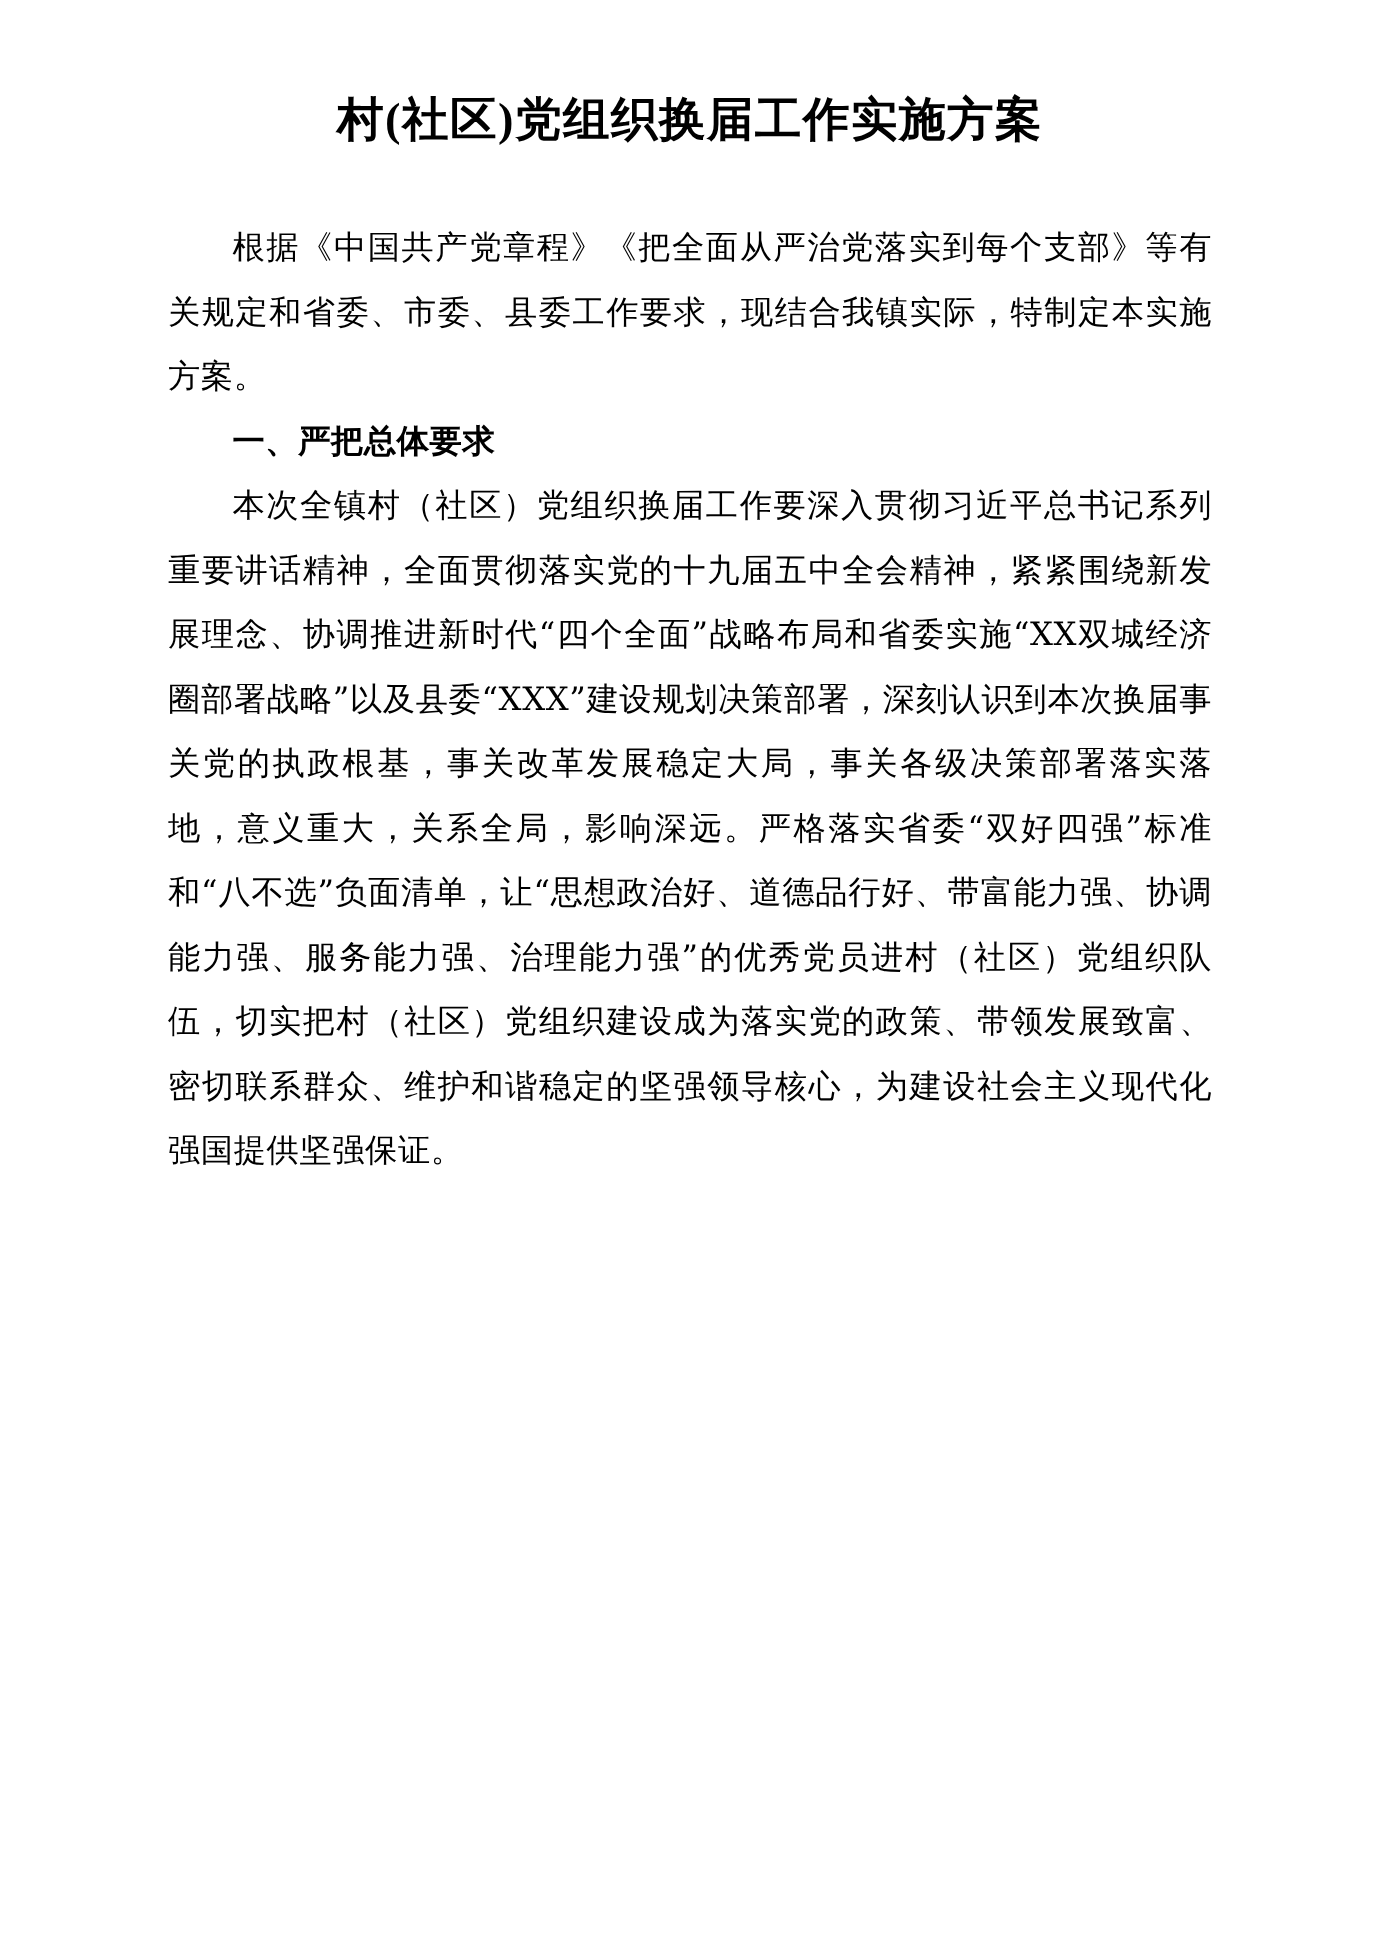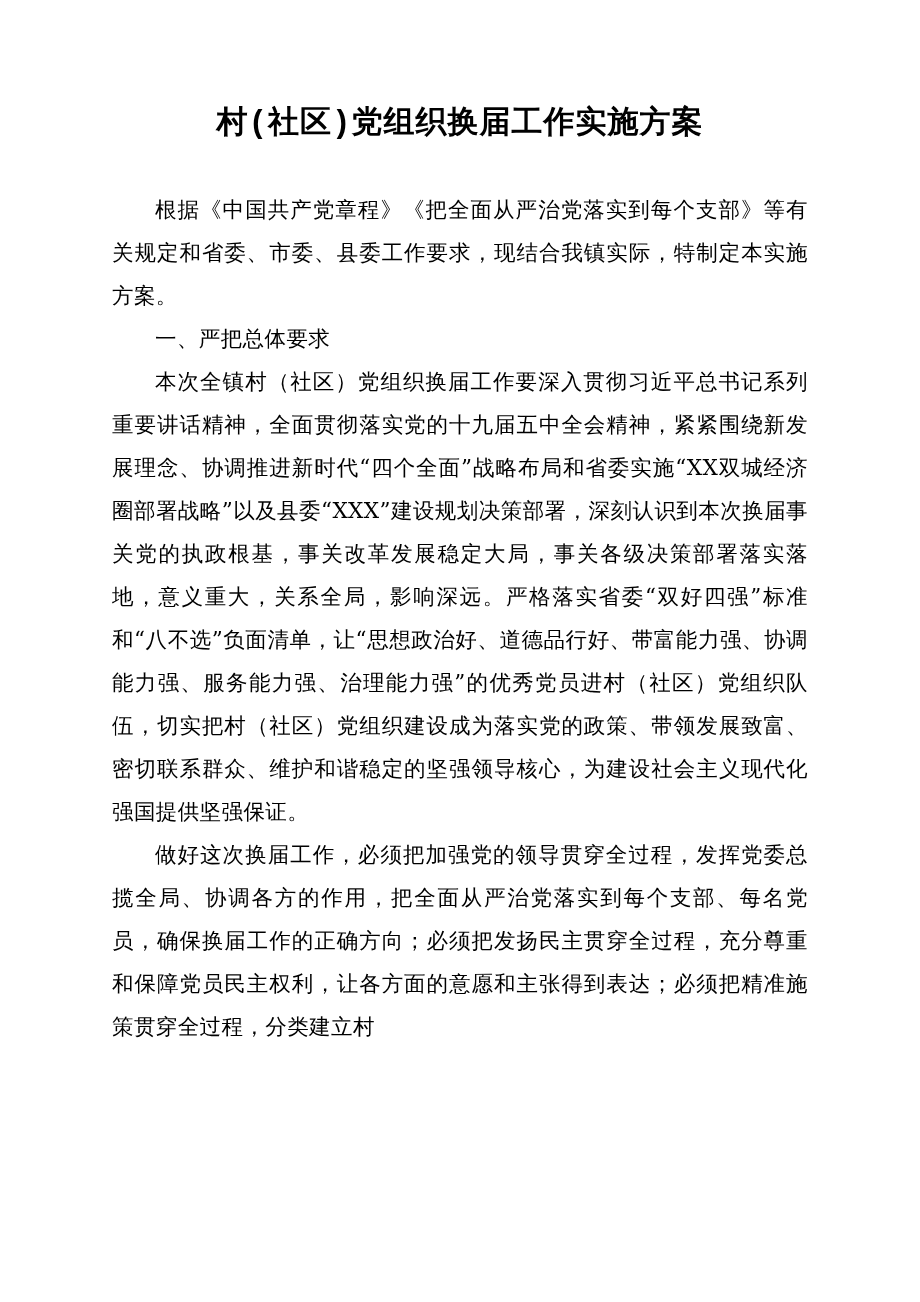--- a/index.html
+++ b/index.html
@@ -16,22 +16,22 @@
   }
   .page {
     position: relative;
     width: 920px;
     height: 1302px;
     box-sizing: border-box;
     padding: 0 112px;
   }
   .doc-title {
     margin: 0;
-    padding-top: 104px;
-    font-family: Liberation Mono, monospace;
+    padding-top: 60px;
+    font-family: Liberation Serif, serif;
     font-size: 31px;
     font-weight: bold;
     text-align: center;
     letter-spacing: 1px;
     line-height: 1.3;
   }
   .body-block {
     margin-top: 44px;
   }
   p.para {
@@ -39,34 +39,33 @@
     font-size: 21.5px;
     line-height: 43px;
     text-align: justify;
     text-justify: inter-ideograph;
     text-indent: 2em;
     letter-spacing: 0.4px;
   }
   p.heading {
     margin: 0;
     font-family: "DejaVu Sans", "Liberation Sans", sans-serif;
-    font-weight: normal;
+    font-weight: bold;
     font-size: 21.5px;
     line-height: 43px;
     text-indent: 2em;
     letter-spacing: 0.4px;
   }
 </style>
 </head>
 <body>
 
 <div class="page">
 
   <h1 class="doc-title">村(社区)党组织换届工作实施方案</h1>
 
   <div class="body-block">
     <p class="para">根据《中国共产党章程》《把全面从严治党落实到每个支部》等有关规定和省委、市委、县委工作要求，现结合我镇实际，特制定本实施方案。</p>
     <p class="heading">一、严把总体要求</p>
     <p class="para">本次全镇村（社区）党组织换届工作要深入贯彻习近平总书记系列重要讲话精神，全面贯彻落实党的十九届五中全会精神，紧紧围绕新发展理念、协调推进新时代“四个全面”战略布局和省委实施“XX双城经济圈部署战略”以及县委“XXX”建设规划决策部署，深刻认识到本次换届事关党的执政根基，事关改革发展稳定大局，事关各级决策部署落实落地，意义重大，关系全局，影响深远。严格落实省委“双好四强”标准和“八不选”负面清单，让“思想政治好、道德品行好、带富能力强、协调能力强、服务能力强、治理能力强”的优秀党员进村（社区）党组织队伍，切实把村（社区）党组织建设成为落实党的政策、带领发展致富、密切联系群众、维护和谐稳定的坚强领导核心，为建设社会主义现代化强国提供坚强保证。</p>
-    <p class="para">做好这次换届工作，必须把加强党的领导贯穿全过程，发挥党委总揽全局、协调各方的作用，把全面从严治党落实到每个支部、每名党员，确保换届工作的正确方向；必须把发扬民主贯穿全过程，充分尊重和保障党员民主权利，让各方面的意愿和主张得到表达；必须把精准施策贯穿全过程，分类建立村</p>
   </div>
 
 </div>
 
 </body></html>

